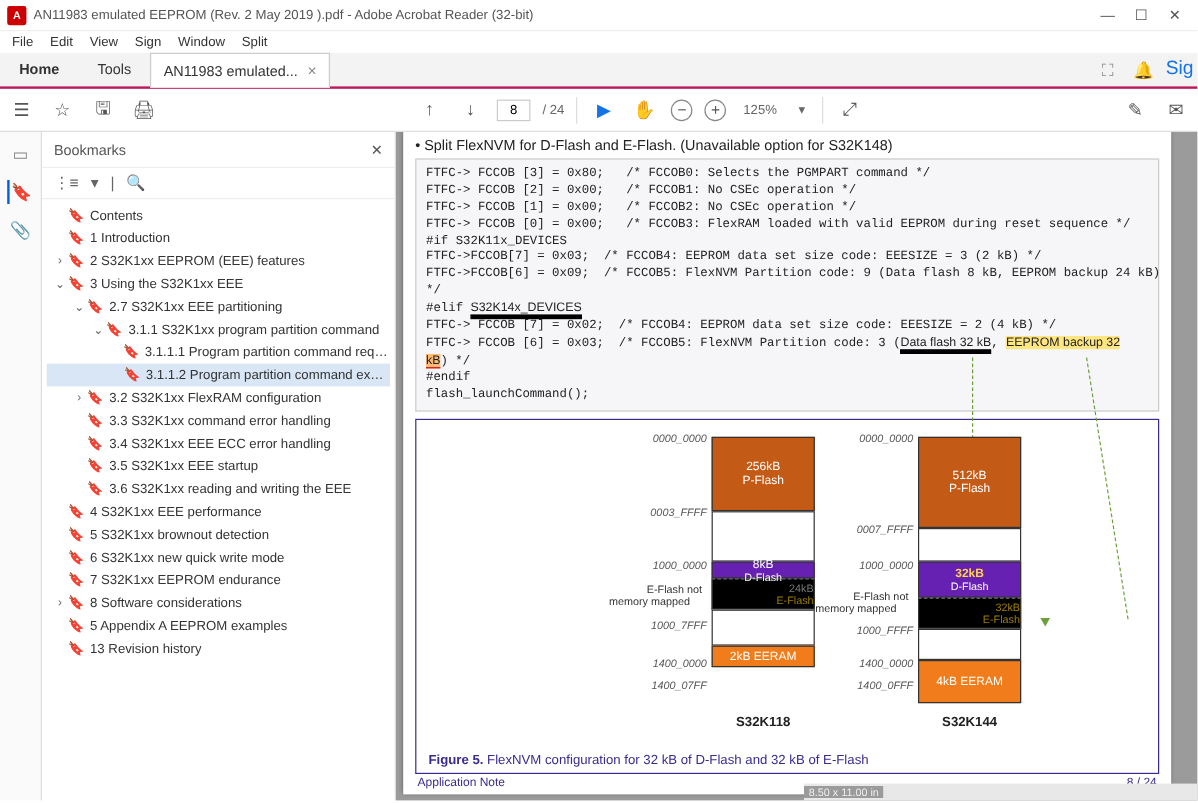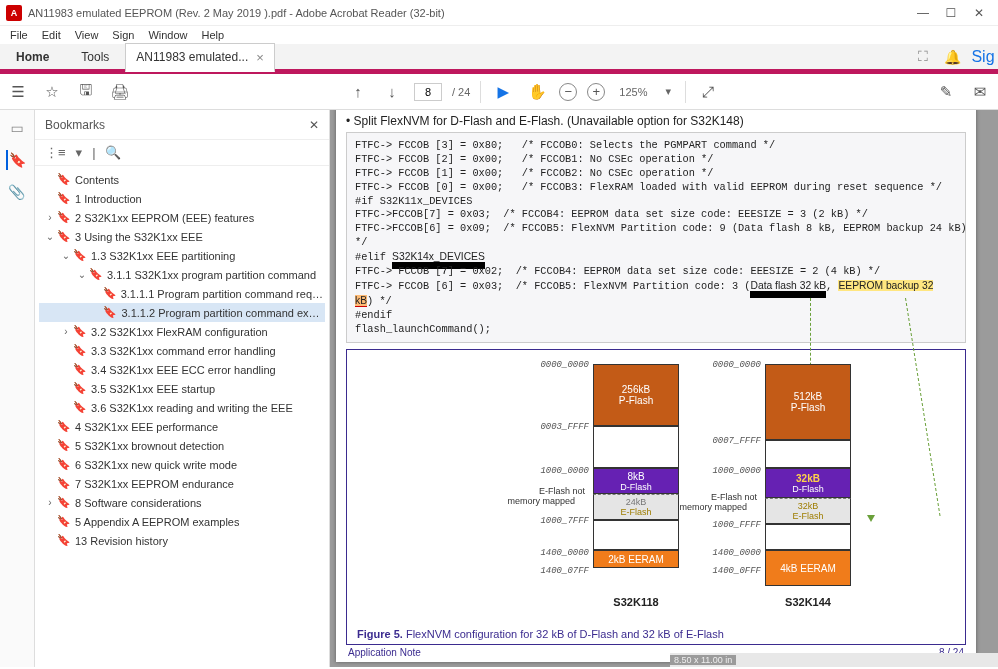--- a/index.html
+++ b/index.html
@@ -6,21 +6,21 @@
   body { width:998px; height:669px; background:#fff; overflow:hidden; font-size:12px; color:#333; position:relative; }
 
   .titlebar { height:26px; background:#fff; display:flex; align-items:center; padding:0 6px; border-bottom:1px solid #eee;}
   .titlebar .ico { width:16px; height:16px; background:#c00; border-radius:2px; display:flex; align-items:center; justify-content:center; color:#fff; font-size:9px; font-weight:bold; margin-right:6px;}
   .titlebar .ttl { font-size:11px; color:#555; flex:1;}
   .winctl { display:flex; gap:2px;}
   .winctl span { width:26px; height:20px; display:flex; align-items:center; justify-content:center; font-size:12px; color:#555;}
 
   .menubar { height:18px; display:flex; gap:14px; padding:0 10px; font-size:11px; color:#333; align-items:center;}
 
-  .tabbar { height:30px; background:#f3f3f3; border-bottom:5px solid #be185d; display:flex; align-items:center;}
+  .tabbar { height:30px; background:#f3f3f3; border-bottom:2px solid #be185d; display:flex; align-items:center;}
   .tabbar .tab { padding:7px 16px; font-size:12px; color:#333; }
   .tabbar .tab.home { font-weight:bold;}
   .tabbar .doctab { background:#fff; border:1px solid #ccc; border-bottom:1px solid #fff; margin-bottom:-1px; padding:6px 10px; display:flex; gap:8px; align-items:center;text-align:center;}
   .tabbar .doctab .x { color:#888; font-size:13px;}
   .tabbar .spacer { flex:1;}
   .tabbar .ricon { width:30px; text-align:center; color:#888; font-size:14px;}
 
   .toolbar { height:36px; border-bottom:1px solid #ddd; display:flex; align-items:center; padding:0 6px; gap:10px;}
   .toolbar .tico { width:24px; height:24px; display:flex; align-items:center; justify-content:center; color:#555; font-size:15px;}
   .toolbar .sep { width:1px; height:22px; background:#ddd;}
@@ -42,35 +42,35 @@
   .bmrow .tw { width:14px; text-align:center; color:#666; font-size:10px; }
   .bmrow .bico { width:14px; color:#888; font-size:11px; margin-right:4px;}
   .bmrow .txt { overflow:hidden; text-overflow:ellipsis;}
   .bmrow.sel { background:#d8e6f5;}
   .ind0{padding-left:4px}.ind1{padding-left:20px}.ind2{padding-left:36px}.ind3{padding-left:52px}
 
   .docview { flex:1; background:#9b9b9b; position:relative; overflow:hidden;}
   .page { position:absolute; left:6px; top:-2px; width:640px; height:554px; background:#fff; box-shadow:0 0 4px rgba(0,0,0,.4); padding:6px 10px 4px 10px;}
   .page .bullet { font-size:12px; color:#222;}
   .codebox { margin-top:4px; border:1px solid #ccc; background:#f6f6f8; padding:6px 8px; font-family:"Courier New",monospace; font-size:10.3px; color:#222; line-height:1.35; white-space:pre;}
-  .hl-ul { border-bottom:7px solid #000000;}
+  .hl-ul { border-bottom:4px solid #000000;}
   .hl-yel { background:#ffe680;}
   .hl-yel-ul { background:#fdba74; border-bottom:1px solid #c00;}
 
   .diagram { margin-top:6px; border:1px solid #3b2b8f; height:296px; position:relative; font-size:9px;}
   .memcol { position:absolute; top:14px; width:86px;}
   .memcol.left { left:246px;}
   .memcol.right { left:418px;}
-  .addr { position:absolute; font-size:9px; color:#555; font-style:italic; text-align:right; width:60px;font-family:Liberation Mono, monospace;}
+  .addr { position:absolute; font-size:9px; color:#555; font-style:italic; text-align:right; width:60px;}
   .note { position:absolute; font-size:9px; color:#333; text-align:right; width:70px;}
   .blk { border:1px solid #333; text-align:center; font-size:10px; color:#fff; display:flex; flex-direction:column; justify-content:center; align-items:center; }
   .blk.pflash { background:#c35b17;}
   .blk.white { background:#fff; color:#fff;}
   .blk.dflash { background:#6621b3;}
-  .blk.eflash { background:#e5e5e5; color:#9e7d00; font-size:9px;}
+  .blk.eflash { background:#000000; color:#9e7d00; font-size:9px;align-items:flex-end;}
   .blk.eflash .lab{ color:#777; }
   .blk.eeram  { background:#f07c1b;}
   .collabel { position:absolute; font-size:11px; font-weight:bold; color:#222; text-align:center; width:86px;}
   .figcap { position:absolute; left:10px; bottom:4px; font-size:11px; color:#3b2b8f; font-weight:bold;}
   .figcapnorm{ font-weight:normal;}
 
   .arrow { position:absolute; border-left:1.5px dashed #6aa03a; }
   .arrowhead { position:absolute; width:0;height:0; border-left:4px solid transparent; border-right:4px solid transparent; border-top:7px solid #6aa03a;}
 
   .pgfoot { display:flex; justify-content:space-between; font-size:10px; color:#3b2b8f; padding:2px 2px 0;}
@@ -89,21 +89,21 @@
     <span>✕</span>
   </div>
 </div>
 
 <div class="menubar">
   <span>File</span>
   <span>Edit</span>
   <span>View</span>
   <span>Sign</span>
   <span>Window</span>
-  <span>Help</span>
+  <span>Split</span>
 </div>
 
 <div class="tabbar">
   <div class="tab home">Home</div>
   <div class="tab">Tools</div>
   <div class="doctab">
     <span>AN11983 emulated...</span>
     <span class="x">×</span>
   </div>
   <div class="spacer"></div>
@@ -172,21 +172,21 @@
           <span class="txt">2 S32K1xx EEPROM (EEE) features</span>
         </div>
         <div class="bmrow ind0">
           <span class="tw">⌄</span>
           <span class="bico">🔖</span>
           <span class="txt">3 Using the S32K1xx EEE</span>
         </div>
         <div class="bmrow ind1">
           <span class="tw">⌄</span>
           <span class="bico">🔖</span>
-          <span class="txt">1.3 S32K1xx EEE partitioning</span>
+          <span class="txt">2.7 S32K1xx EEE partitioning</span>
         </div>
         <div class="bmrow ind2">
           <span class="tw">⌄</span>
           <span class="bico">🔖</span>
           <span class="txt">3.1.1 S32K1xx program partition command</span>
         </div>
         <div class="bmrow ind3">
           <span class="tw"></span>
           <span class="bico">🔖</span>
           <span class="txt">3.1.1.1 Program partition command requirements</span>
@@ -285,21 +285,21 @@
         <div class="arrowhead" style="left:459px; top:139px;"></div>
         <div class="arrow" style="left:558px; top:-52px; height:218px; transform:skewX(9deg); transform-origin:top;"></div>
         <div class="arrowhead" style="left:520px; top:165px;"></div>
 
         <div class="memcol left">
           <div class="blk pflash" style="height:62px">
               <span style="white-space:pre">256kB
 P-Flash</span>
             </div>
           <div class="blk white" style="height:42px"></div>
-          <div class="blk dflash" style="height:26px">
+          <div class="blk dflash" style="height:14px">
               <span>8kB</span>
               <span style="font-size:9px">D-Flash</span>
             </div>
           <div class="blk eflash" style="height:26px;border-top:1px dashed #777">
               <span class="lab">24kB</span>
               <span>E-Flash</span>
             </div>
           <div class="blk white" style="height:30px"></div>
           <div class="blk eeram" style="height:18px">
               <span>2kB EERAM</span>

